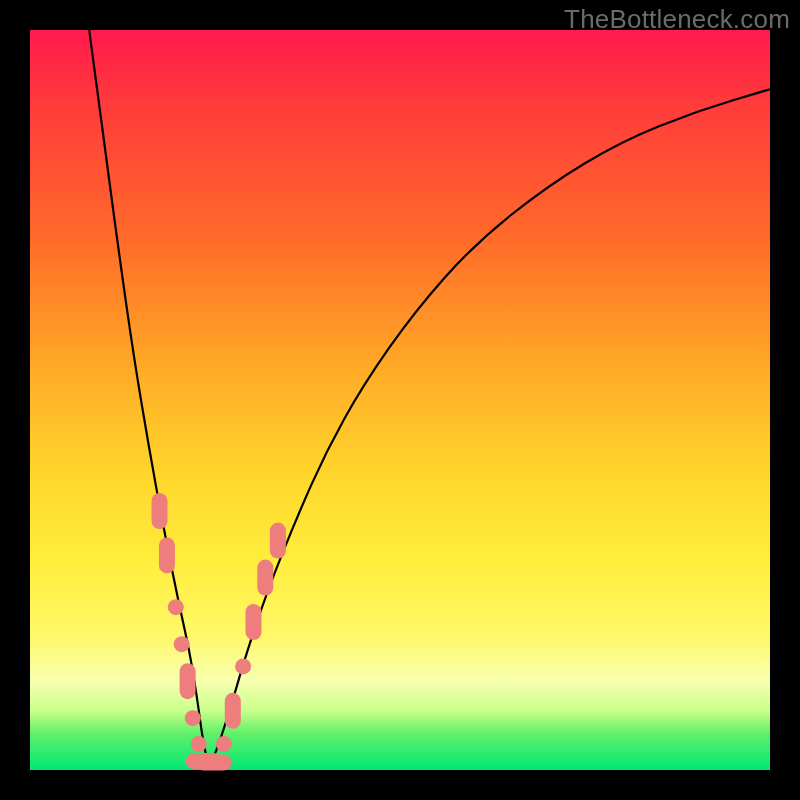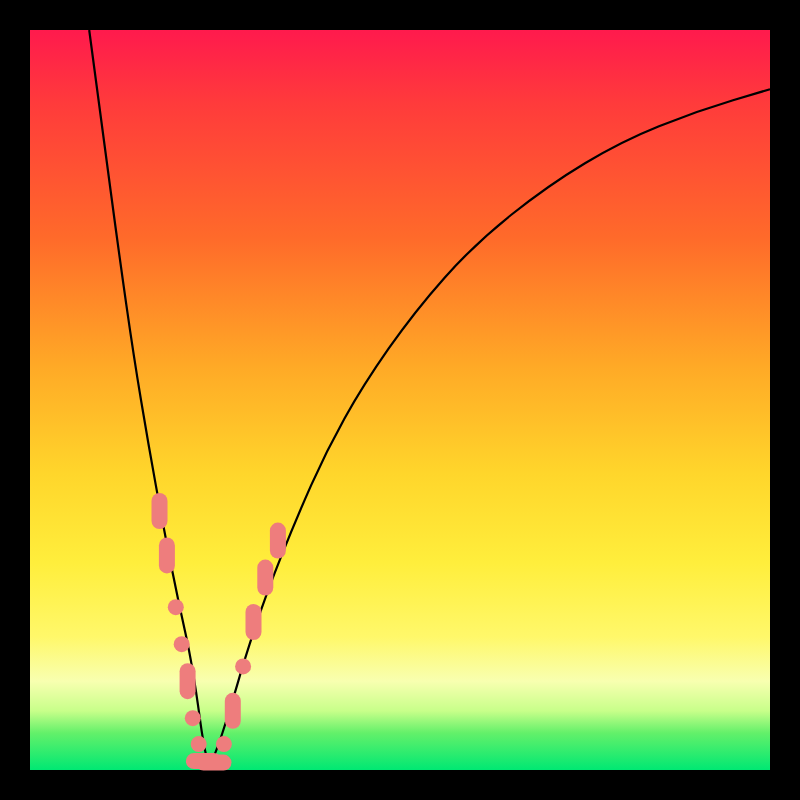--- a/index.html
+++ b/index.html
@@ -90,13 +90,14 @@
           <circle cx="193.9" cy="714.1" r="8" class="marker"></circle>
           <rect x="194.8" y="662.8" width="16" height="36" rx="8" class="marker-cap"></rect>
           <circle cx="213.1" cy="636.4" r="8" class="marker"></circle>
           <rect x="215.5" y="574.0" width="16" height="36" rx="8" class="marker-cap"></rect>
           <rect x="227.3" y="529.6" width="16" height="36" rx="8" class="marker-cap"></rect>
           <rect x="239.9" y="492.6" width="16" height="36" rx="8" class="marker-cap"></rect>
         </g>
     </svg>
 
   </div>
+  <div class="watermark">TheBottleneck.com</div>
 </div>
 
 </body></html>

